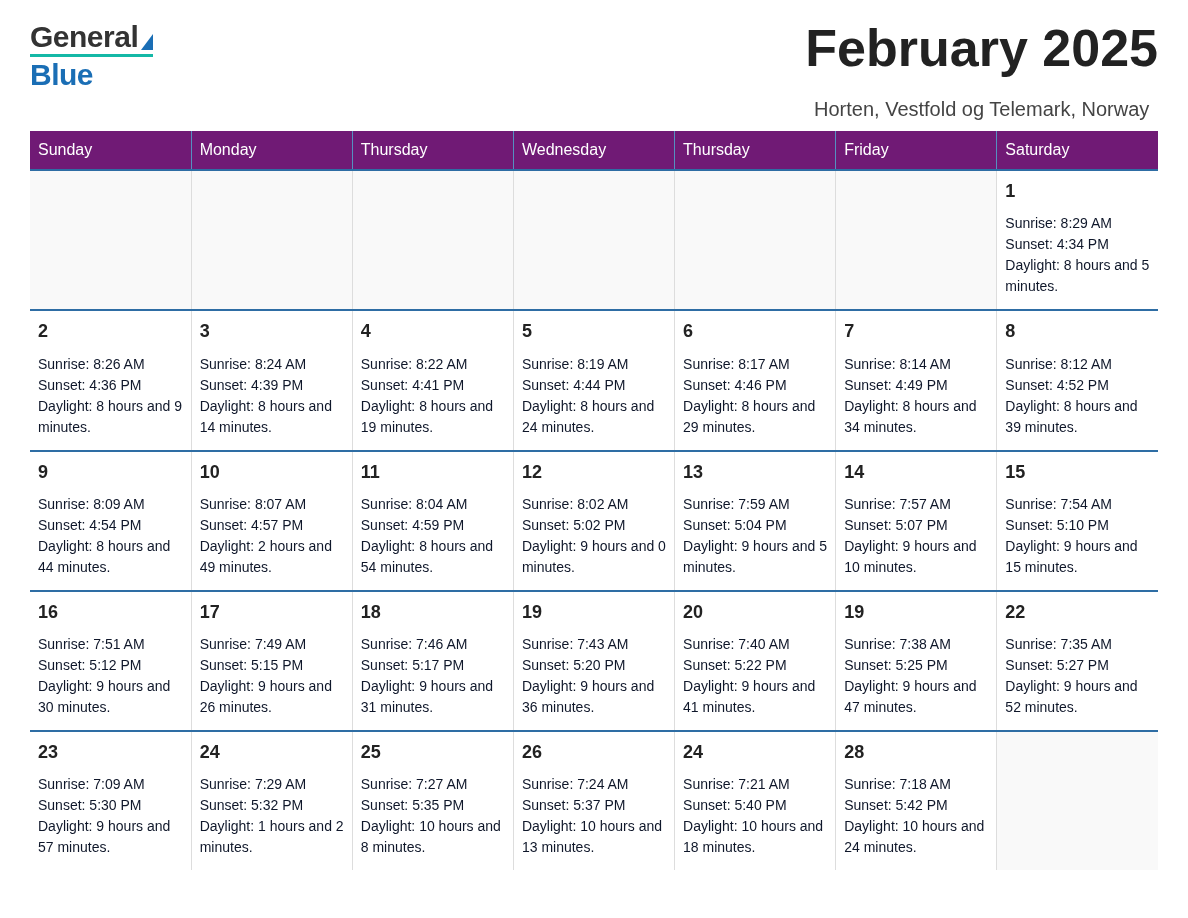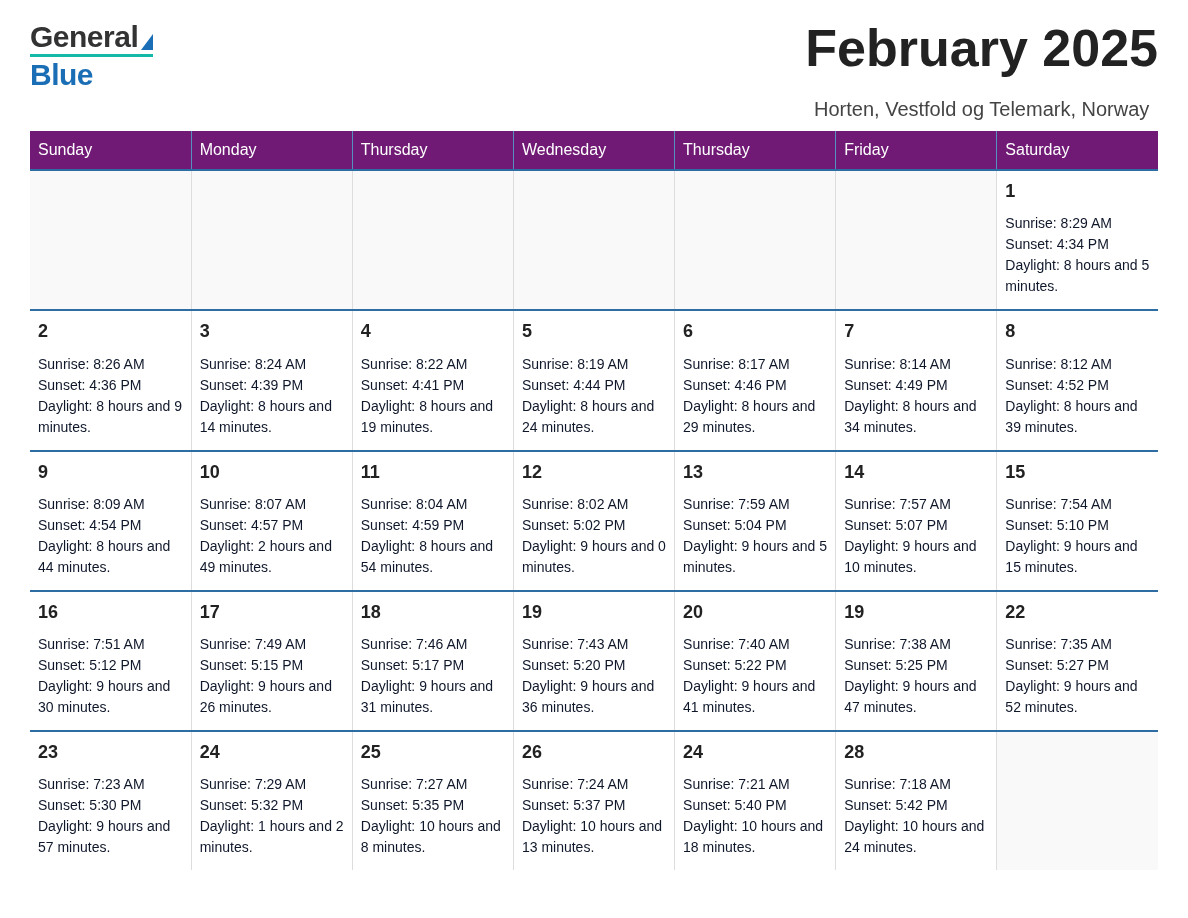--- a/index.html
+++ b/index.html
@@ -240,21 +240,21 @@
           <div class="day-info"><span>Sunrise: 7:38 AM</span><br><span>Sunset: 5:25 PM</span><br><span>Daylight: 9 hours and 47 minutes.</span></div>
         </td>
         <td>
           <span class="day-number">22</span>
           <div class="day-info"><span>Sunrise: 7:35 AM</span><br><span>Sunset: 5:27 PM</span><br><span>Daylight: 9 hours and 52 minutes.</span></div>
         </td>
       </tr>
       <tr>
         <td>
           <span class="day-number">23</span>
-          <div class="day-info"><span>Sunrise: 7:23 AM</span><br><span>Sunset: 5:30 PM</span><br><span>Daylight: 9 hours and 57 minutes.</span></div>
+          <div class="day-info"><span>Sunrise: 7:09 AM</span><br><span>Sunset: 5:30 PM</span><br><span>Daylight: 9 hours and 57 minutes.</span></div>
         </td>
         <td>
           <span class="day-number">24</span>
           <div class="day-info"><span>Sunrise: 7:29 AM</span><br><span>Sunset: 5:32 PM</span><br><span>Daylight: 1 hours and 2 minutes.</span></div>
         </td>
         <td>
           <span class="day-number">25</span>
           <div class="day-info"><span>Sunrise: 7:27 AM</span><br><span>Sunset: 5:35 PM</span><br><span>Daylight: 10 hours and 8 minutes.</span></div>
         </td>
         <td>

